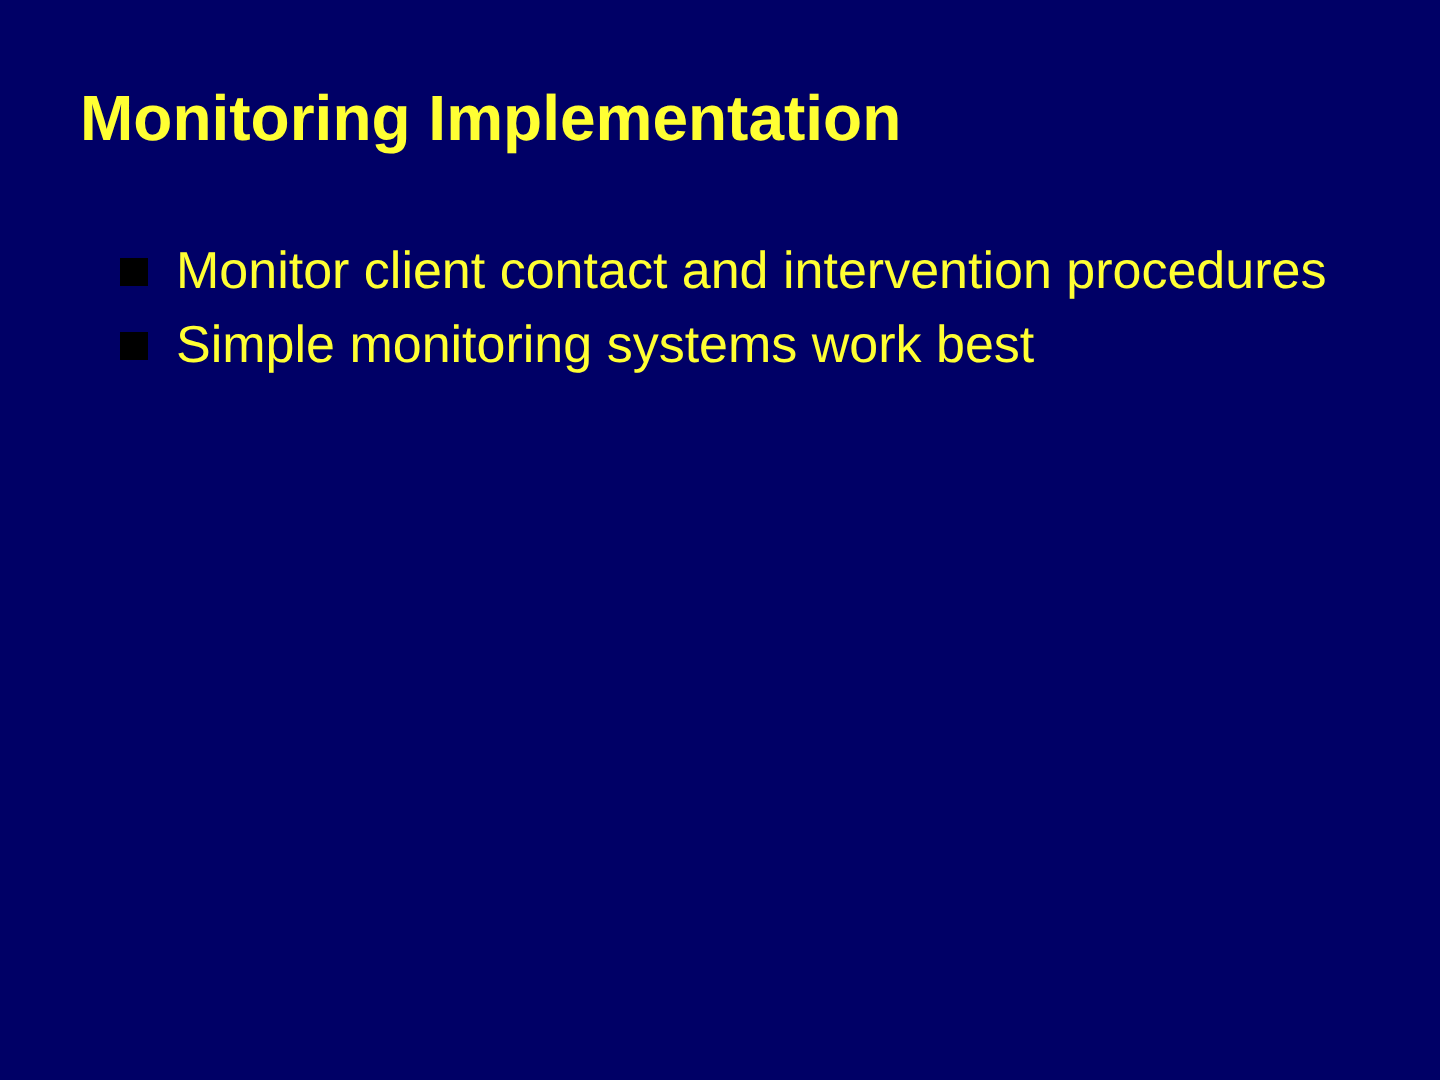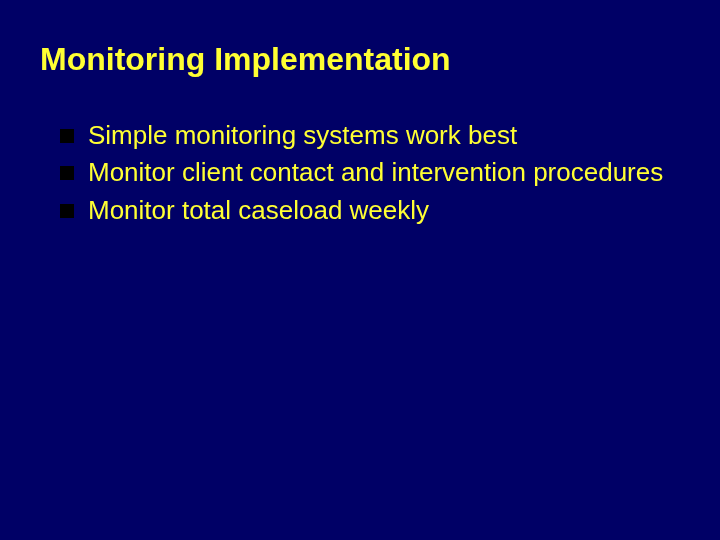--- a/index.html
+++ b/index.html
@@ -50,24 +50,20 @@
   }
 </style>
 </head>
 <body>
 
 <div class="slide">
   <h1 class="title">Monitoring Implementation</h1>
   <ul class="bullets">
     <li>
       <span class="bullet-icon"></span>
-      <span class="bullet-text">Simple monitoring systems work best</span>
-    </li>
-    <li>
-      <span class="bullet-icon"></span>
       <span class="bullet-text">Monitor client contact and intervention procedures</span>
     </li>
     <li>
       <span class="bullet-icon"></span>
-      <span class="bullet-text">Monitor total caseload weekly</span>
+      <span class="bullet-text">Simple monitoring systems work best</span>
     </li>
   </ul>
 </div>
 
 </body></html>

